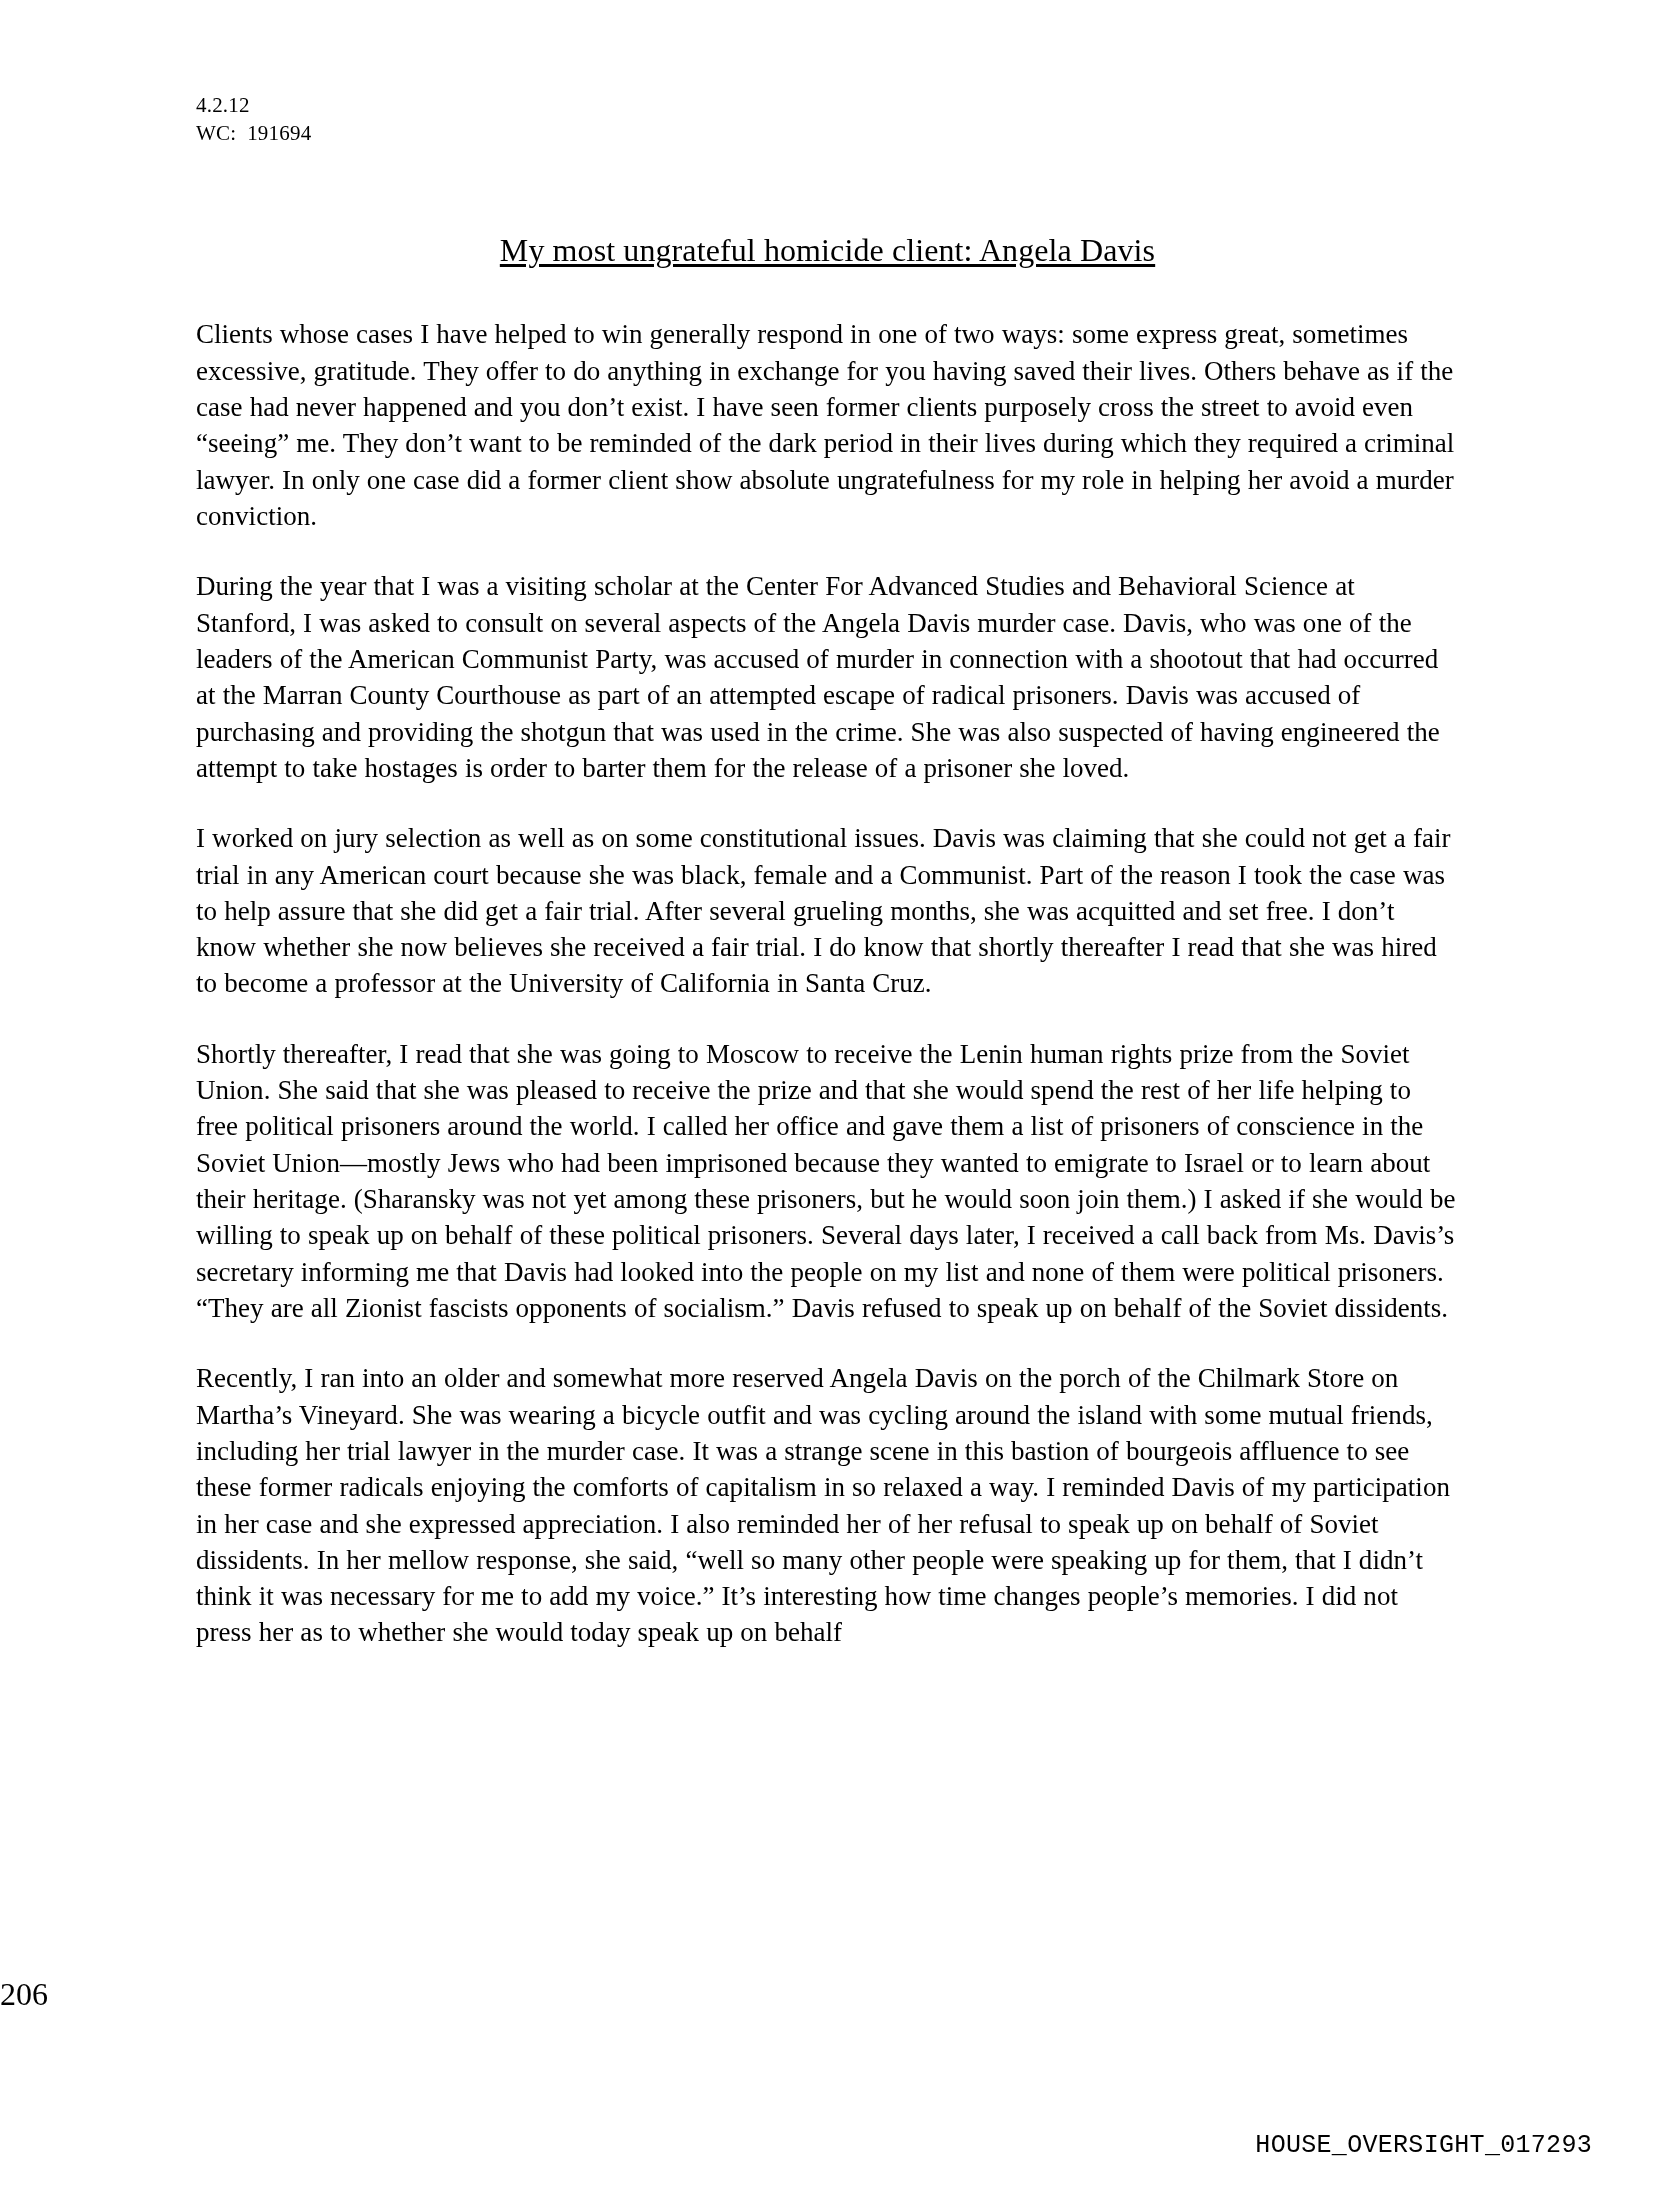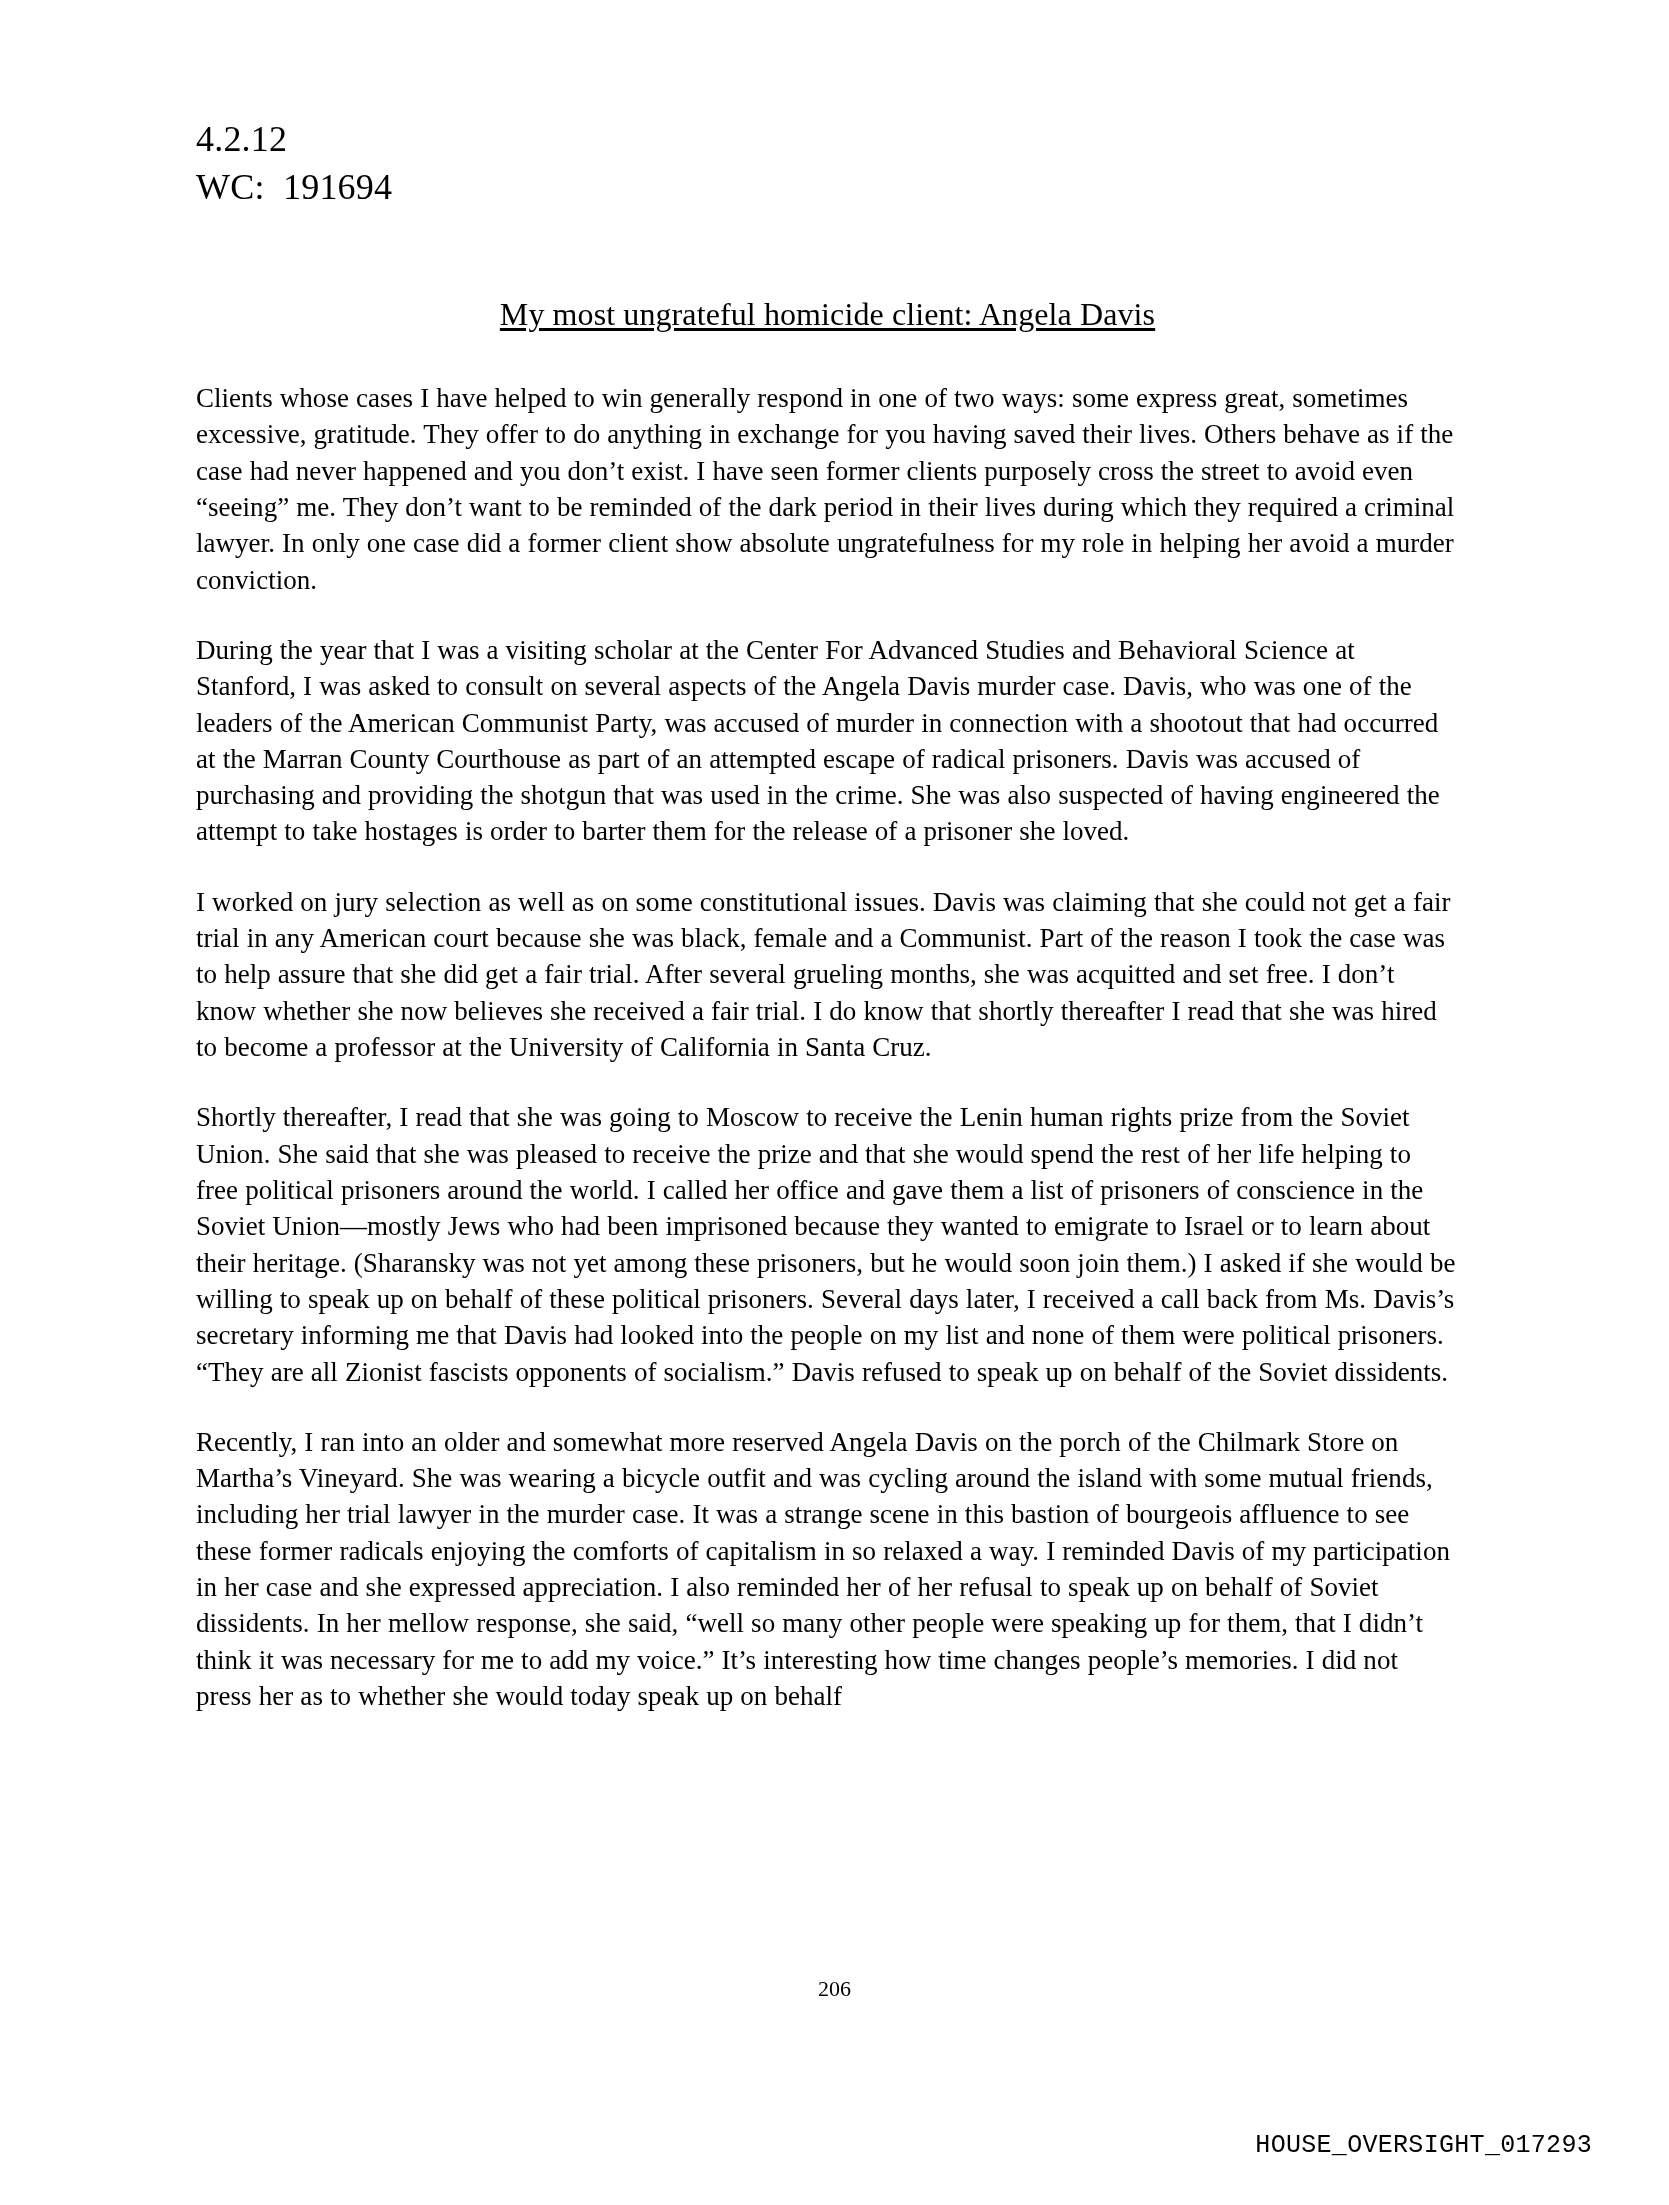--- a/index.html
+++ b/index.html
@@ -18,24 +18,23 @@
     background: #ffffff;
     box-sizing: border-box;
   }
   .content {
     position: absolute;
     left: 196px;
     top: 92px;
     width: 1263px;
   }
   .header-block {
-    font-size: 36px;
+    font-size: 21px;
     line-height: 1.32;
     letter-spacing: 0.2px;
-    margin-top: 24px;
   }
   .header-line {
     white-space: pre;
   }
   .title-wrap {
     text-align: center;
     margin-top: 85px;
     margin-bottom: 0;
   }
   .title {
@@ -56,22 +55,22 @@
     margin-top: 12px;
   }
   .paras {
     margin-top: 47px;
   }
   .page-number {
     position: absolute;
     left: 0;
     right: 0;
     top: 1976px;
-    text-align: center;
-    font-size: 22px;
+    text-align: left;
+    font-size: 32px;
   }
   .footer-stamp {
     position: absolute;
     right: 77px;
     top: 2131px;
     font-size: 25px;
     letter-spacing: 0.3px;
     font-family: Liberation Mono, monospace;
   }
 </style>

